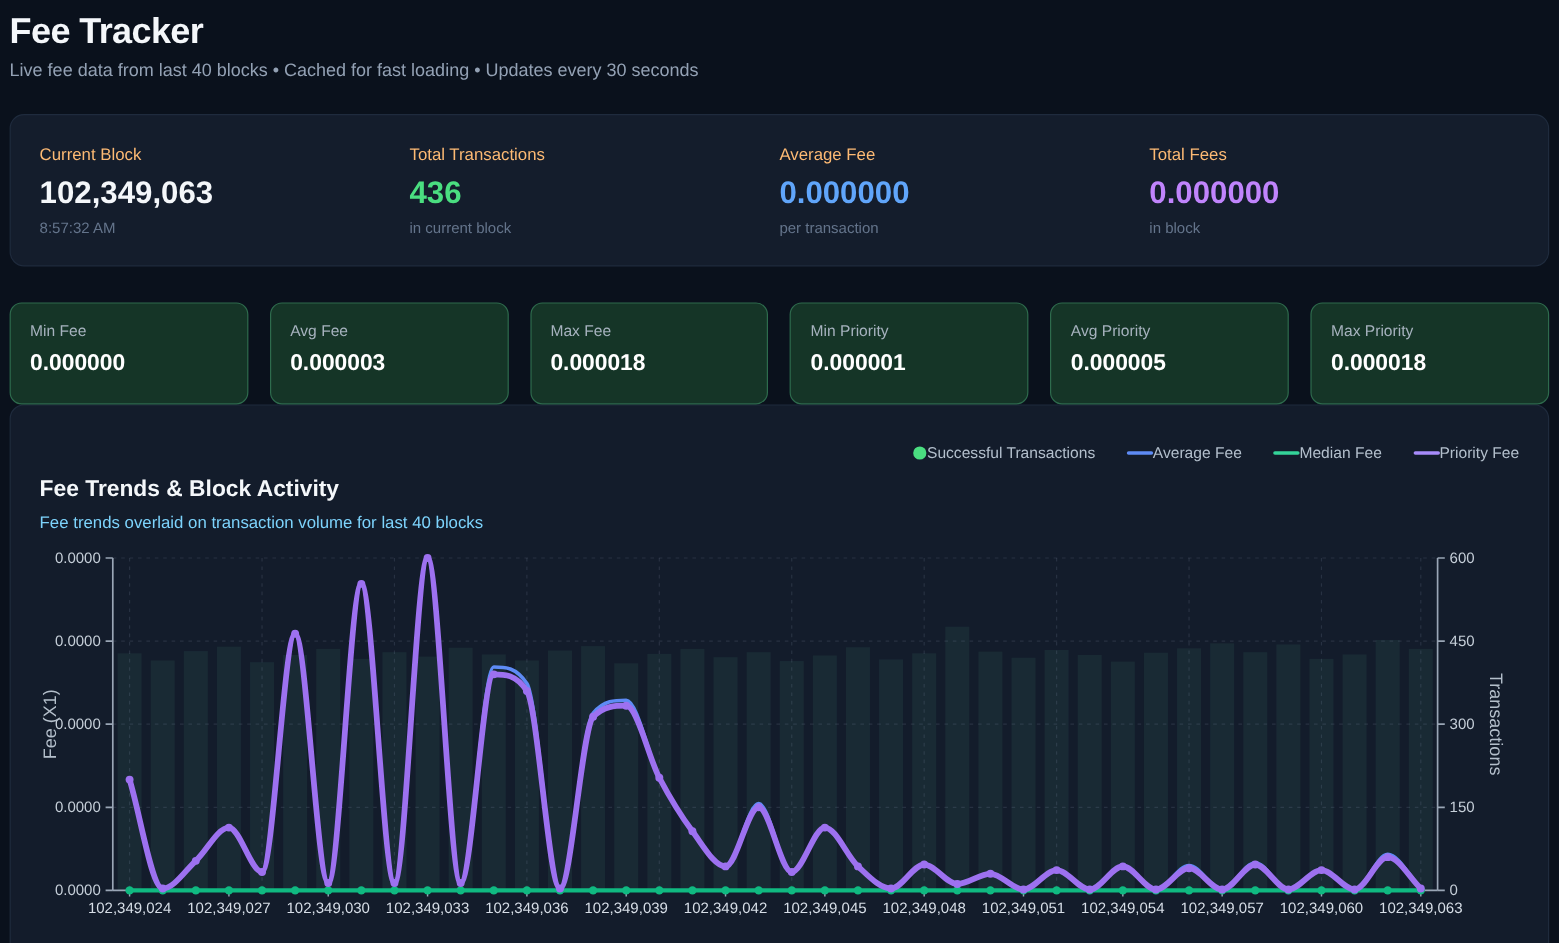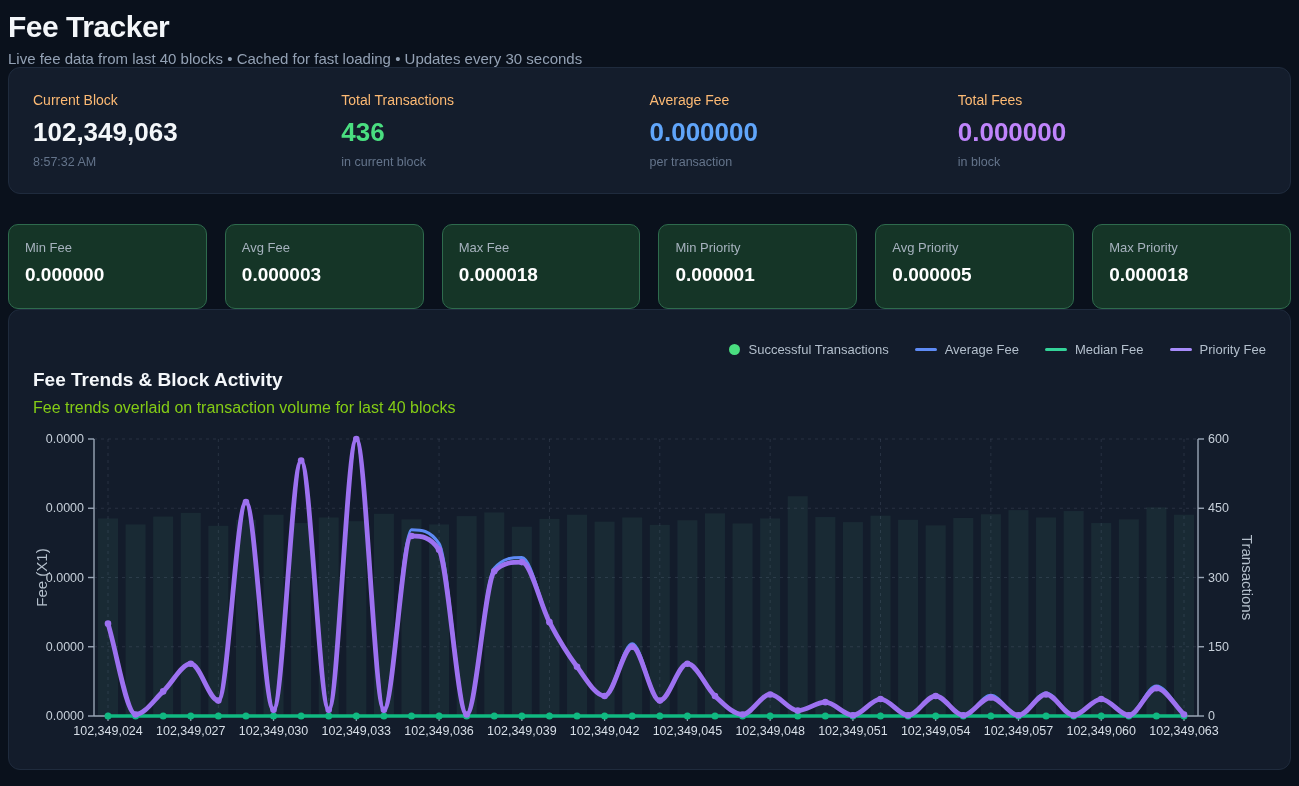--- a/index.html
+++ b/index.html
@@ -5,21 +5,21 @@
   * { box-sizing: border-box; margin: 0; padding: 0; }
   html,body { width: 1299px; height: 786px; overflow: hidden; }
   body {
     background: #0a111c;
     color: #f1f5f9;
     font-family: "Liberation Sans", "DejaVu Sans", sans-serif;
   }
   .page { padding: 8px; }
 
   .page-title { font-size: 30px; font-weight: 700; letter-spacing: -0.5px; margin: 2px 0 6px; color: #f4f7fa; }
-  .page-subtitle { font-size: 15px; color: #93a1b4; }
+  .page-subtitle { font-size: 15px; color: #93a1b4; margin-bottom: 28px; }
 
   .stats-panel {
     background: #141d2c;
     border: 1px solid #1f2b3d;
     border-radius: 12px;
     padding: 24px;
     display: grid;
     grid-template-columns: repeat(4, 1fr);
     margin-bottom: 30px;
   }
@@ -42,23 +42,23 @@
   .fee-card-value { font-size: 19px; font-weight: 700; color: #ffffff; }
 
   .chart-panel {
     background: #131c2b;
     border: 1px solid #1f2b3d;
     border-radius: 12px;
     padding: 22px 24px 18px;
   }
   .chart-header { display: flex; justify-content: space-between; align-items: flex-start; }
   .chart-title { font-size: 19px; font-weight: 700; color: #f4f7fa; margin-bottom: 8px; margin-top: 37px; }
-  .chart-subtitle { font-size: 16px; color: #84cc16; }
+  .chart-subtitle { font-size: 14px; color: #7dd3fc; }
   .chart-legend { display: flex; align-items: center; gap: 26px; padding-top: 10px; }
-  .legend-item { display: flex; align-items: center; gap: 8px; font-size: 13px; color: #b3bfcc; }
+  .legend-item { display: flex; align-items: center; font-size: 13px; color: #b3bfcc; }
   .legend-dot { width: 11px; height: 11px; border-radius: 50%; }
   .legend-line { width: 22px; height: 3px; border-radius: 2px; }
 
   #chart-svg { margin-top: 12px; }
   svg text { font-family: "Liberation Sans", "DejaVu Sans", sans-serif; }
 </style>
 </head>
 <body>
 
 <div class="page">

